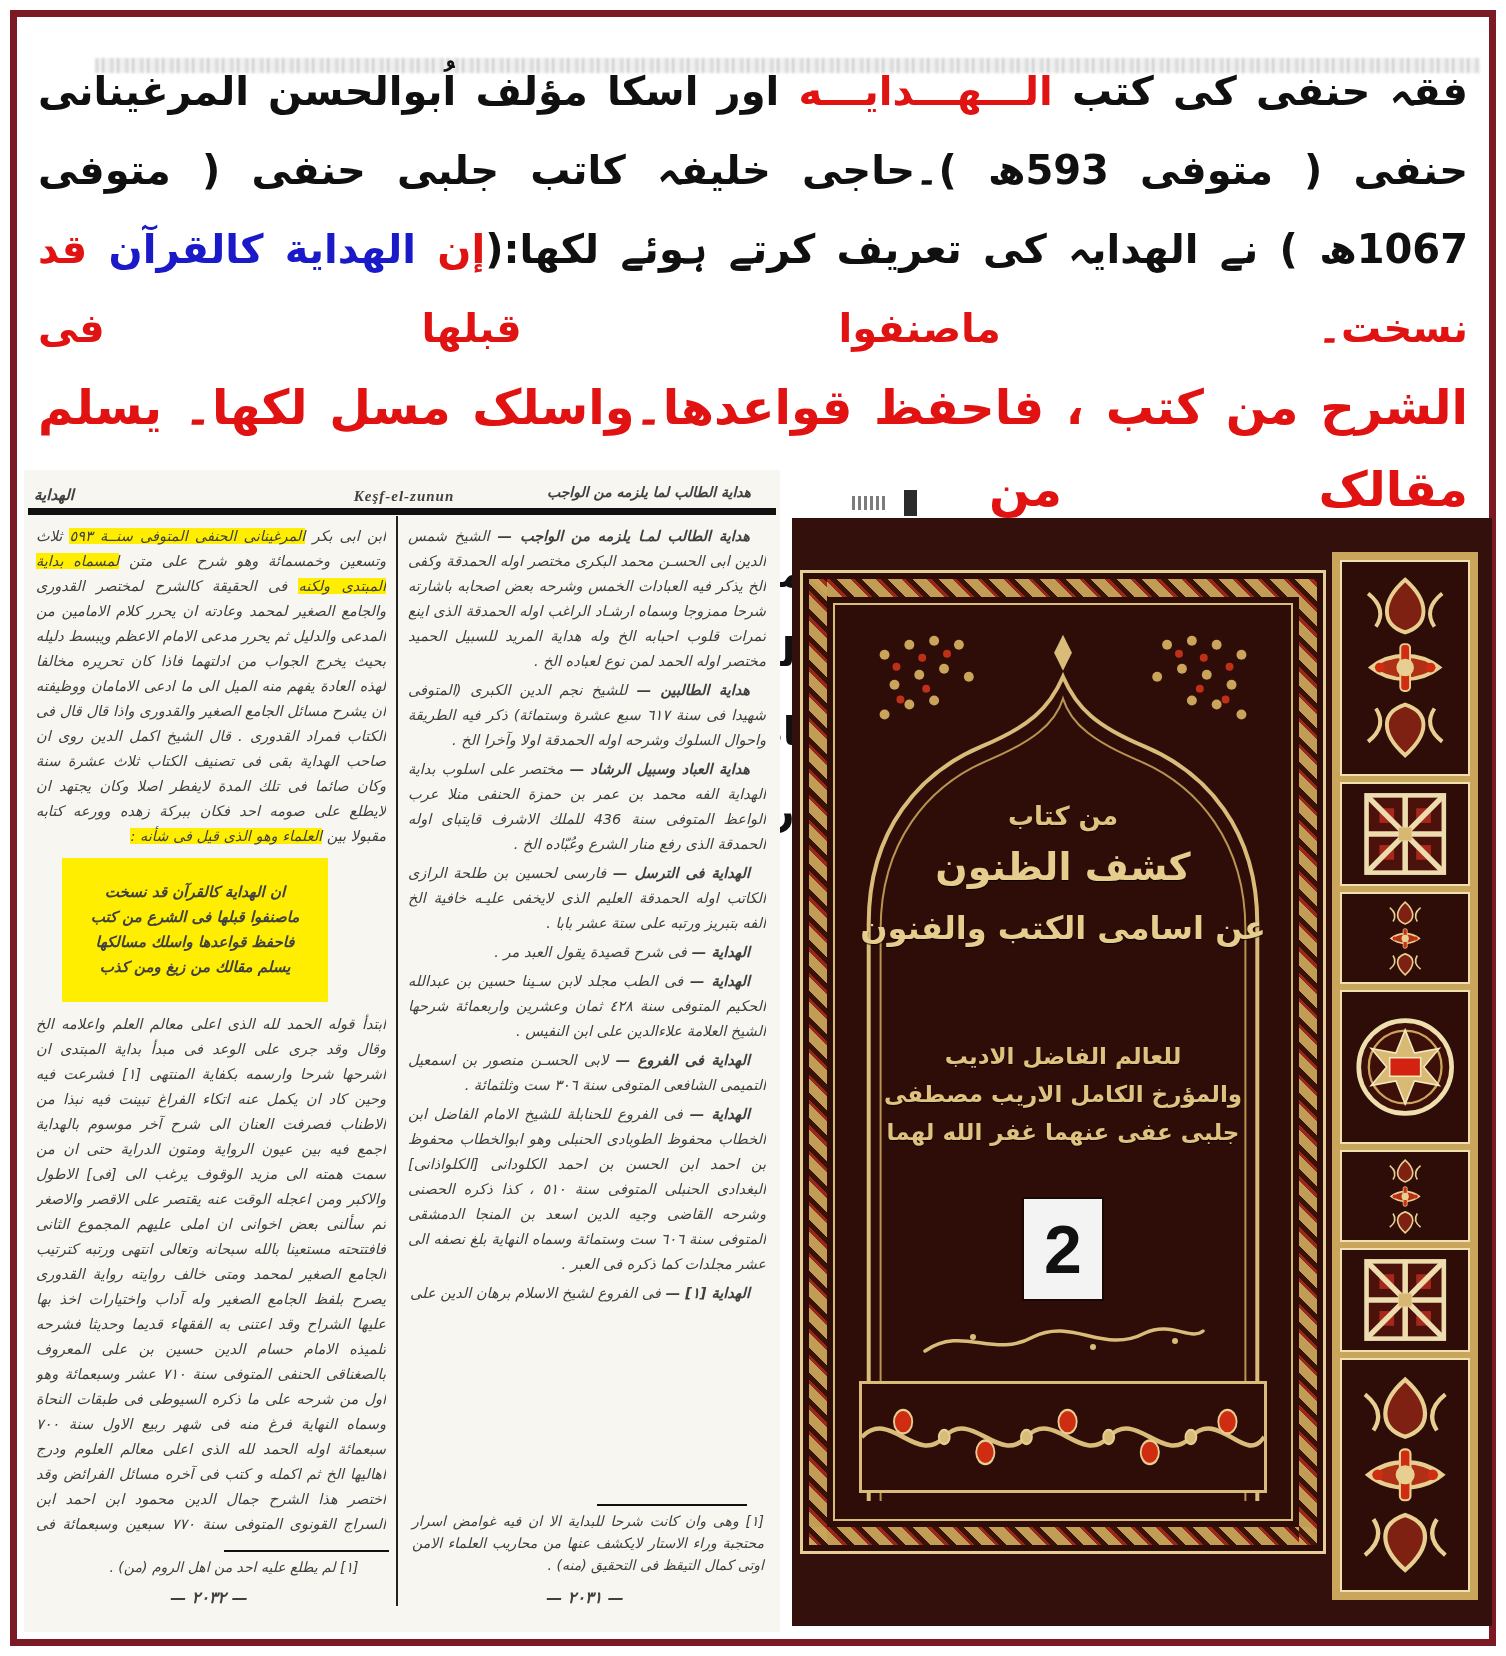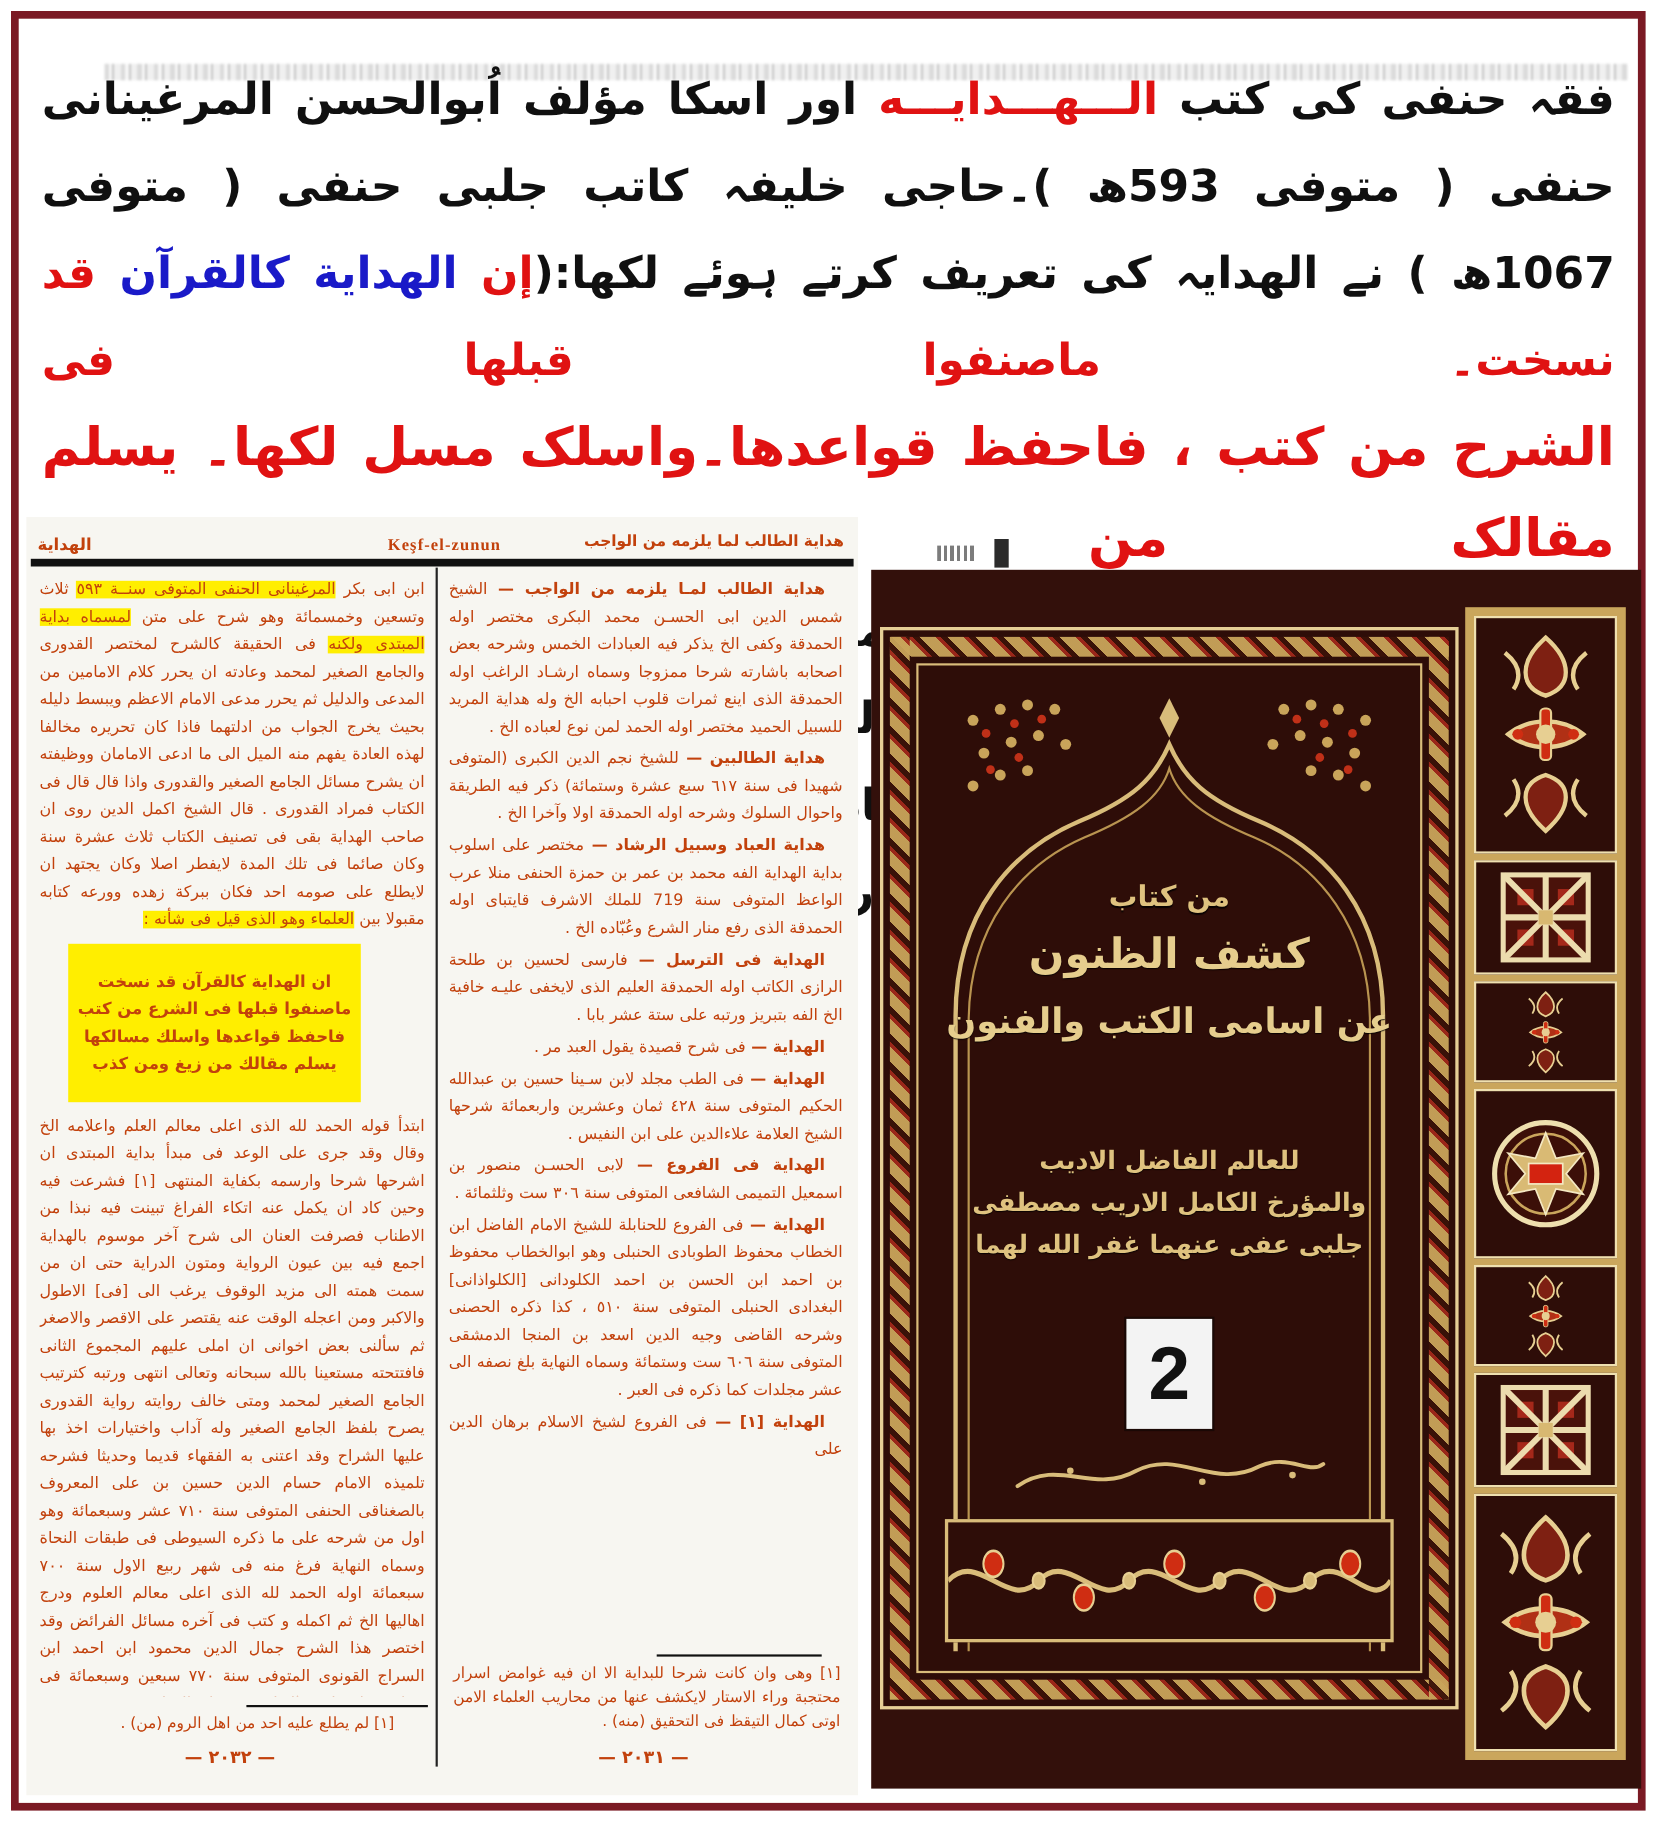--- a/index.html
+++ b/index.html
@@ -13,21 +13,21 @@
   .noise-band{left:95px;top:58px;width:1385px;height:15px;opacity:.5;filter:blur(1px);
     background:repeating-linear-gradient(90deg,#b9b9b9 0 4px,#efefef 4px 7px,#8f8f8f 7px 9px,#e2e2e2 9px 15px);}
   
   .urdu{left:38px;top:52px;width:1430px;direction:rtl;color:#101010;font-weight:bold;}
   .u-line{font-size:40px;line-height:79px;text-align:justify;text-align-last:justify;white-space:normal;}
   .urdu .r{color:#e01212;}
   .urdu .b{color:#1a1ac8;}
   .urdu .lg{font-size:48px;}
   .urdu .lg2{font-size:46px;color:#e01212;}
   
-  .scan{left:24px;top:470px;width:756px;height:1162px;background:#f7f6f1;color:#c2410c;}
+  .scan{left:24px;top:470px;width:756px;height:1162px;background:#f7f6f1;color:#404040;font-style:italic;}
   .scan .hdr-word{left:10px;top:16px;font-size:15px;font-weight:bold;direction:rtl;}
   .scan .hdr-latin{left:290px;top:18px;width:180px;text-align:center;font-family:"Liberation Serif",serif;font-weight:bold;font-size:15px;letter-spacing:1px;}
   .scan .hdr-right{left:500px;top:14px;width:250px;text-align:center;font-size:14px;font-weight:bold;direction:rtl;}
   .scan .rule{left:4px;top:38px;width:748px;height:7px;background:#111;}
   .scan .divider{left:372px;top:46px;width:2px;height:1090px;background:#232323;}
   .col{direction:rtl;font-size:14.5px;line-height:25px;overflow:hidden;}
   .col-left{left:12px;top:54px;width:350px;height:1018px;}
   .col-right{left:384px;top:54px;width:358px;height:968px;}
   .para{text-align:justify;}
   .para .hl{background:#ffee00;}
@@ -144,21 +144,21 @@
     <div>
         <div class="para"><span>ابتدأ قوله الحمد لله الذى اعلى معالم العلم واعلامه الخ وقال وقد جرى على الوعد فى مبدأ بداية المبتدى ان اشرحها شرحا وارسمه بكفاية المنتهى [١] فشرعت فيه وحين كاد ان يكمل عنه اتكاء الفراغ تبينت فيه نبذا من الاطناب فصرفت العنان الى شرح آخر موسوم بالهداية اجمع فيه بين عيون الرواية ومتون الدراية حتى ان من سمت همته الى مزيد الوقوف يرغب الى [فى] الاطول والاكبر ومن اعجله الوقت عنه يقتصر على الاقصر والاصغر ثم سألنى بعض اخوانى ان املى عليهم المجموع الثانى فافتتحته مستعينا بالله سبحانه وتعالى انتهى ورتبه كترتيب الجامع الصغير لمحمد ومتى خالف روايته رواية القدورى يصرح بلفظ الجامع الصغير وله آداب واختيارات اخذ بها عليها الشراح وقد اعتنى به الفقهاء قديما وحديثا فشرحه تلميذه الامام حسام الدين حسين بن على المعروف بالصغناقى الحنفى المتوفى سنة ٧١٠ عشر وسبعمائة وهو اول من شرحه على ما ذكره السيوطى فى طبقات النحاة وسماه النهاية فرغ منه فى شهر ربيع الاول سنة ٧٠٠ سبعمائة اوله الحمد لله الذى اعلى معالم العلوم ودرج اهاليها الخ ثم اكمله و كتب فى آخره مسائل الفرائض وقد اختصر هذا الشرح جمال الدين محمود ابن احمد ابن السراج القونوى المتوفى سنة ٧٧٠ سبعين وسبعمائة فى مجلد سماه خلاصة النهاية فى فوائد الهداية .</span></div>
         <div class="para"><span>وقيل اول من شرحه حميد الدين على بن محمد - بن على - الضرير</span></div>
       </div>
   </div>
 
   <div class="abs col col-right">
     <div>
         <div class="entry"><span class="et">هداية الطالب لمـا يلزمه من الواجب — </span><span>الشيخ شمس الدين ابى الحسـن محمد البكرى مختصر اوله الحمدقة وكفى الخ يذكر فيه العبادات الخمس وشرحه بعض اصحابه باشارته شرحا ممزوجا وسماه ارشـاد الراغب اوله الحمدقة الذى اينع ثمرات قلوب احبابه الخ وله هداية المريد للسبيل الحميد مختصر اوله الحمد لمن نوع لعباده الخ .</span></div>
         <div class="entry"><span class="et">هداية الطالبين — </span><span>للشيخ نجم الدين الكبرى (المتوفى شهيدا فى سنة ٦١٧ سبع عشرة وستمائة) ذكر فيه الطريقة واحوال السلوك وشرحه اوله الحمدقة اولا وآخرا الخ .</span></div>
-        <div class="entry"><span class="et">هداية العباد وسبيل الرشاد — </span><span>مختصر على اسلوب بداية الهداية الفه محمد بن عمر بن حمزة الحنفى منلا عرب الواعظ المتوفى سنة 719 للملك الاشرف قايتباى اوله الحمدقة الذى رفع منار الشرع وعُبّاده الخ .</span></div>
+        <div class="entry"><span class="et">هداية العباد وسبيل الرشاد — </span><span>مختصر على اسلوب بداية الهداية الفه محمد بن عمر بن حمزة الحنفى منلا عرب الواعظ المتوفى سنة 436 للملك الاشرف قايتباى اوله الحمدقة الذى رفع منار الشرع وعُبّاده الخ .</span></div>
         <div class="entry"><span class="et">الهداية فى الترسل — </span><span>فارسى لحسين بن طلحة الرازى الكاتب اوله الحمدقة العليم الذى لايخفى عليـه خافية الخ الفه بتبريز ورتبه على ستة عشر بابا .</span></div>
         <div class="entry"><span class="et">الهداية — </span><span>فى شرح قصيدة يقول العبد مر .</span></div>
         <div class="entry"><span class="et">الهداية — </span><span>فى الطب مجلد لابن سـينا حسين بن عبدالله الحكيم المتوفى سنة ٤٢٨ ثمان وعشرين واربعمائة شرحها الشيخ العلامة علاءالدين على ابن النفيس .</span></div>
         <div class="entry"><span class="et">الهداية فى الفروع — </span><span>لابى الحسـن منصور بن اسمعيل التميمى الشافعى المتوفى سنة ٣٠٦ ست وثلثمائة .</span></div>
         <div class="entry"><span class="et">الهداية — </span><span>فى الفروع للحنابلة للشيخ الامام الفاضل ابن الخطاب محفوظ الطوبادى الحنبلى وهو ابوالخطاب محفوظ بن احمد ابن الحسن بن احمد الكلودانى [الكلواذانى] البغدادى الحنبلى المتوفى سنة ٥١٠ ، كذا ذكره الحصنى وشرحه القاضى وجيه الدين اسعد بن المنجا الدمشقى المتوفى سنة ٦٠٦ ست وستمائة وسماه النهاية بلغ نصفه الى عشر مجلدات كما ذكره فى العبر .</span></div>
         <div class="entry"><span class="et">الهداية [١] — </span><span>فى الفروع لشيخ الاسلام برهان الدين على</span></div>
       </div>
   </div>
 
   <div class="abs fn-sep fn-sep-left"></div>

